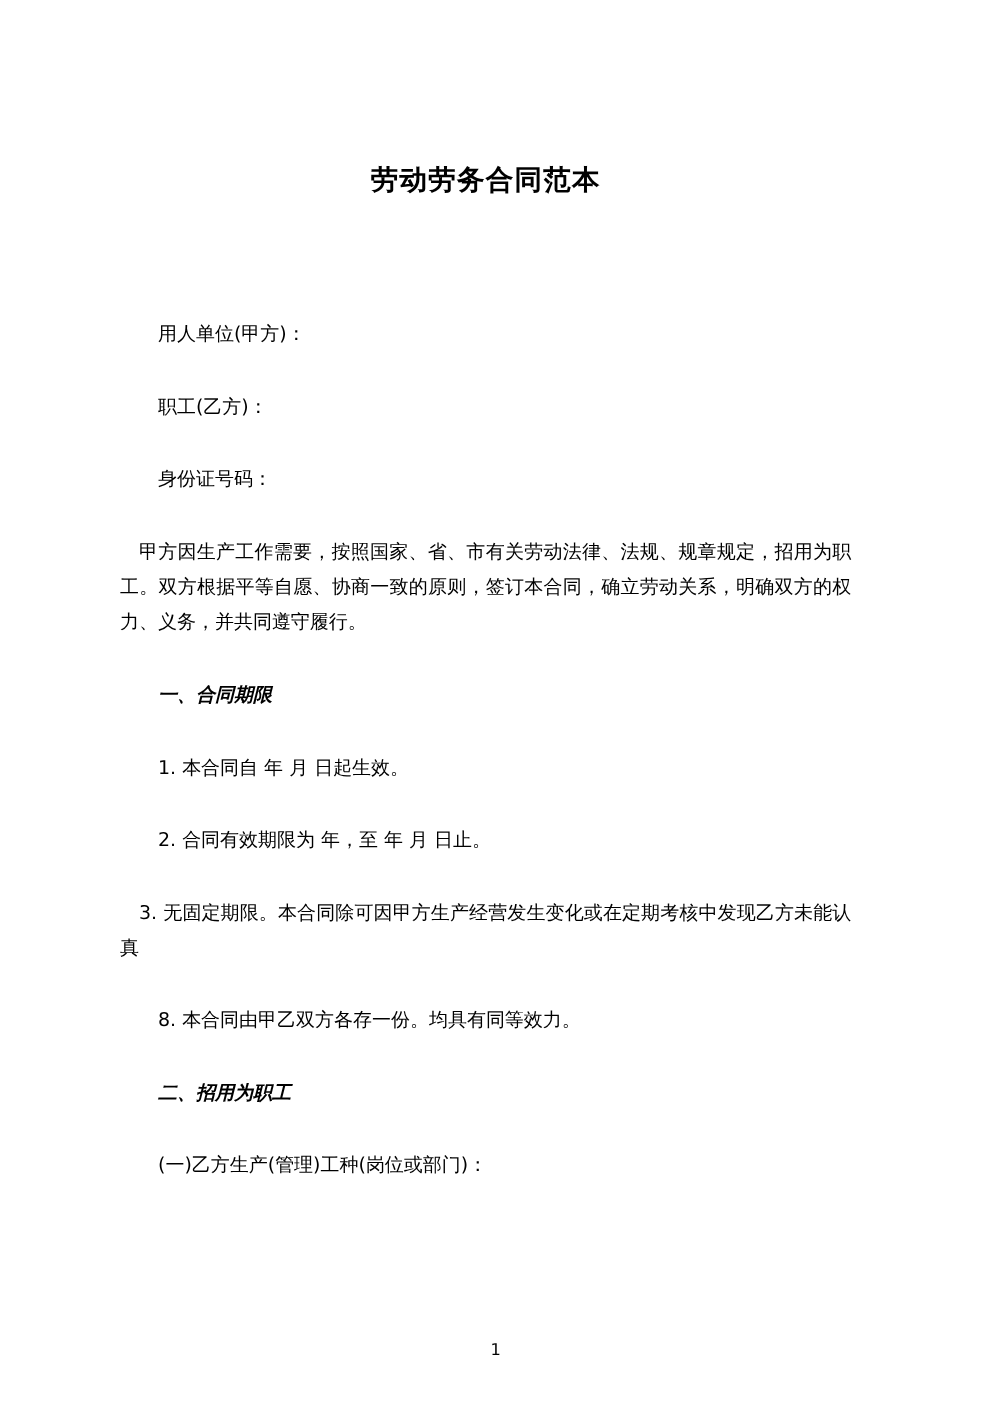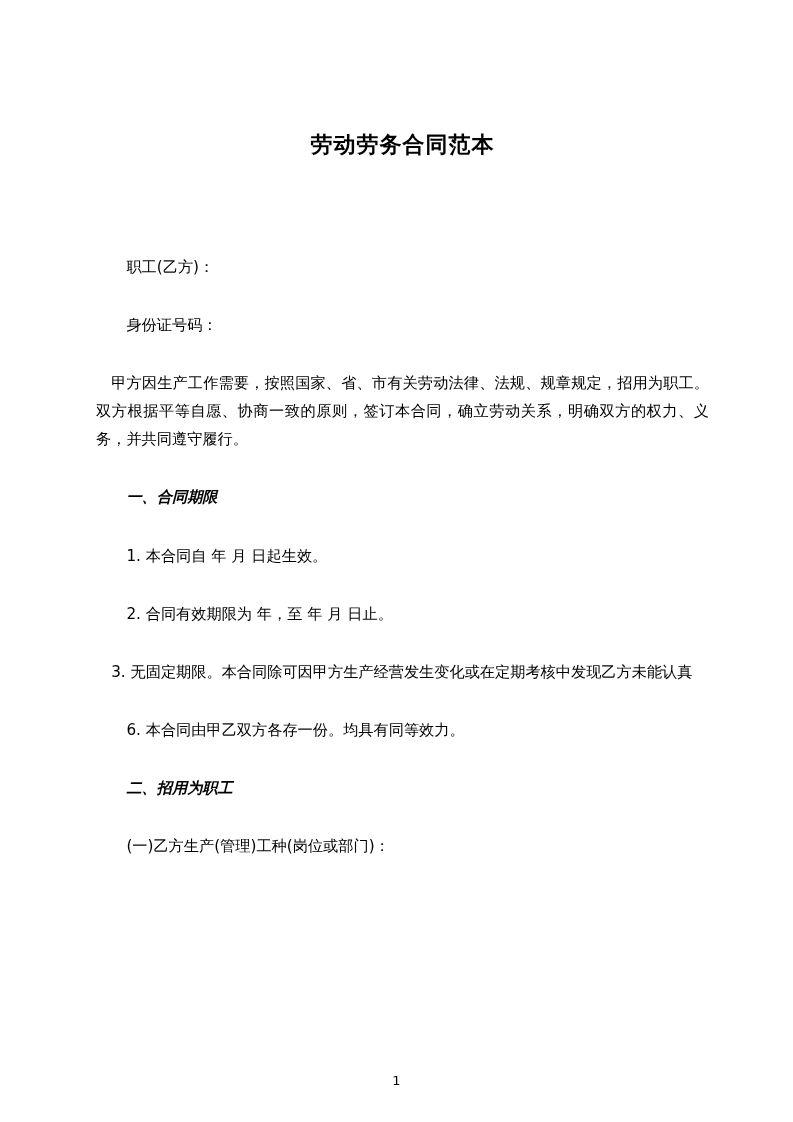--- a/index.html
+++ b/index.html
@@ -16,21 +16,21 @@
     width: 793px;
     height: 1122px;
     background: #ffffff;
     margin: 0 auto;
     overflow: hidden;
     box-sizing: border-box;
   }
   .content {
     position: absolute;
     left: 96px;
-    right: 84px;
+    right: 112px;
     top: 0;
   }
   .doc-title {
     margin: 0;
     padding-top: 130px;
     text-align: center;
     font-size: 22px;
     font-weight: bold;
     letter-spacing: 1px;
     line-height: 1.4;
@@ -71,28 +71,29 @@
 </head>
 <body>
 
 <div class="page">
 
   <div class="content">
 
     <h1 class="doc-title">劳动劳务合同范本</h1>
 
     <div class="body-block">
+      <p class="para indent1">用人单位(甲方)：</p>
       <p class="para indent1">职工(乙方)：</p>
       <p class="para indent1">身份证号码：</p>
       <p class="para indent-small">甲方因生产工作需要，按照国家、省、市有关劳动法律、法规、规章规定，招用为职工。双方根据平等自愿、协商一致的原则，签订本合同，确立劳动关系，明确双方的权力、义务，并共同遵守履行。</p>
       <p class="para heading">一、合同期限</p>
       <p class="para indent1">1. 本合同自 年 月 日起生效。</p>
       <p class="para indent1">2. 合同有效期限为 年，至 年 月 日止。</p>
       <p class="para indent-small tight">3. 无固定期限。本合同除可因甲方生产经营发生变化或在定期考核中发现乙方未能认真</p>
-      <p class="para indent1">6. 本合同由甲乙双方各存一份。均具有同等效力。</p>
+      <p class="para indent1">8. 本合同由甲乙双方各存一份。均具有同等效力。</p>
       <p class="para heading">二、招用为职工</p>
       <p class="para indent1">(一)乙方生产(管理)工种(岗位或部门)：</p>
     </div>
 
   </div>
 
   <div class="page-number">1</div>
 
 </div>
 

